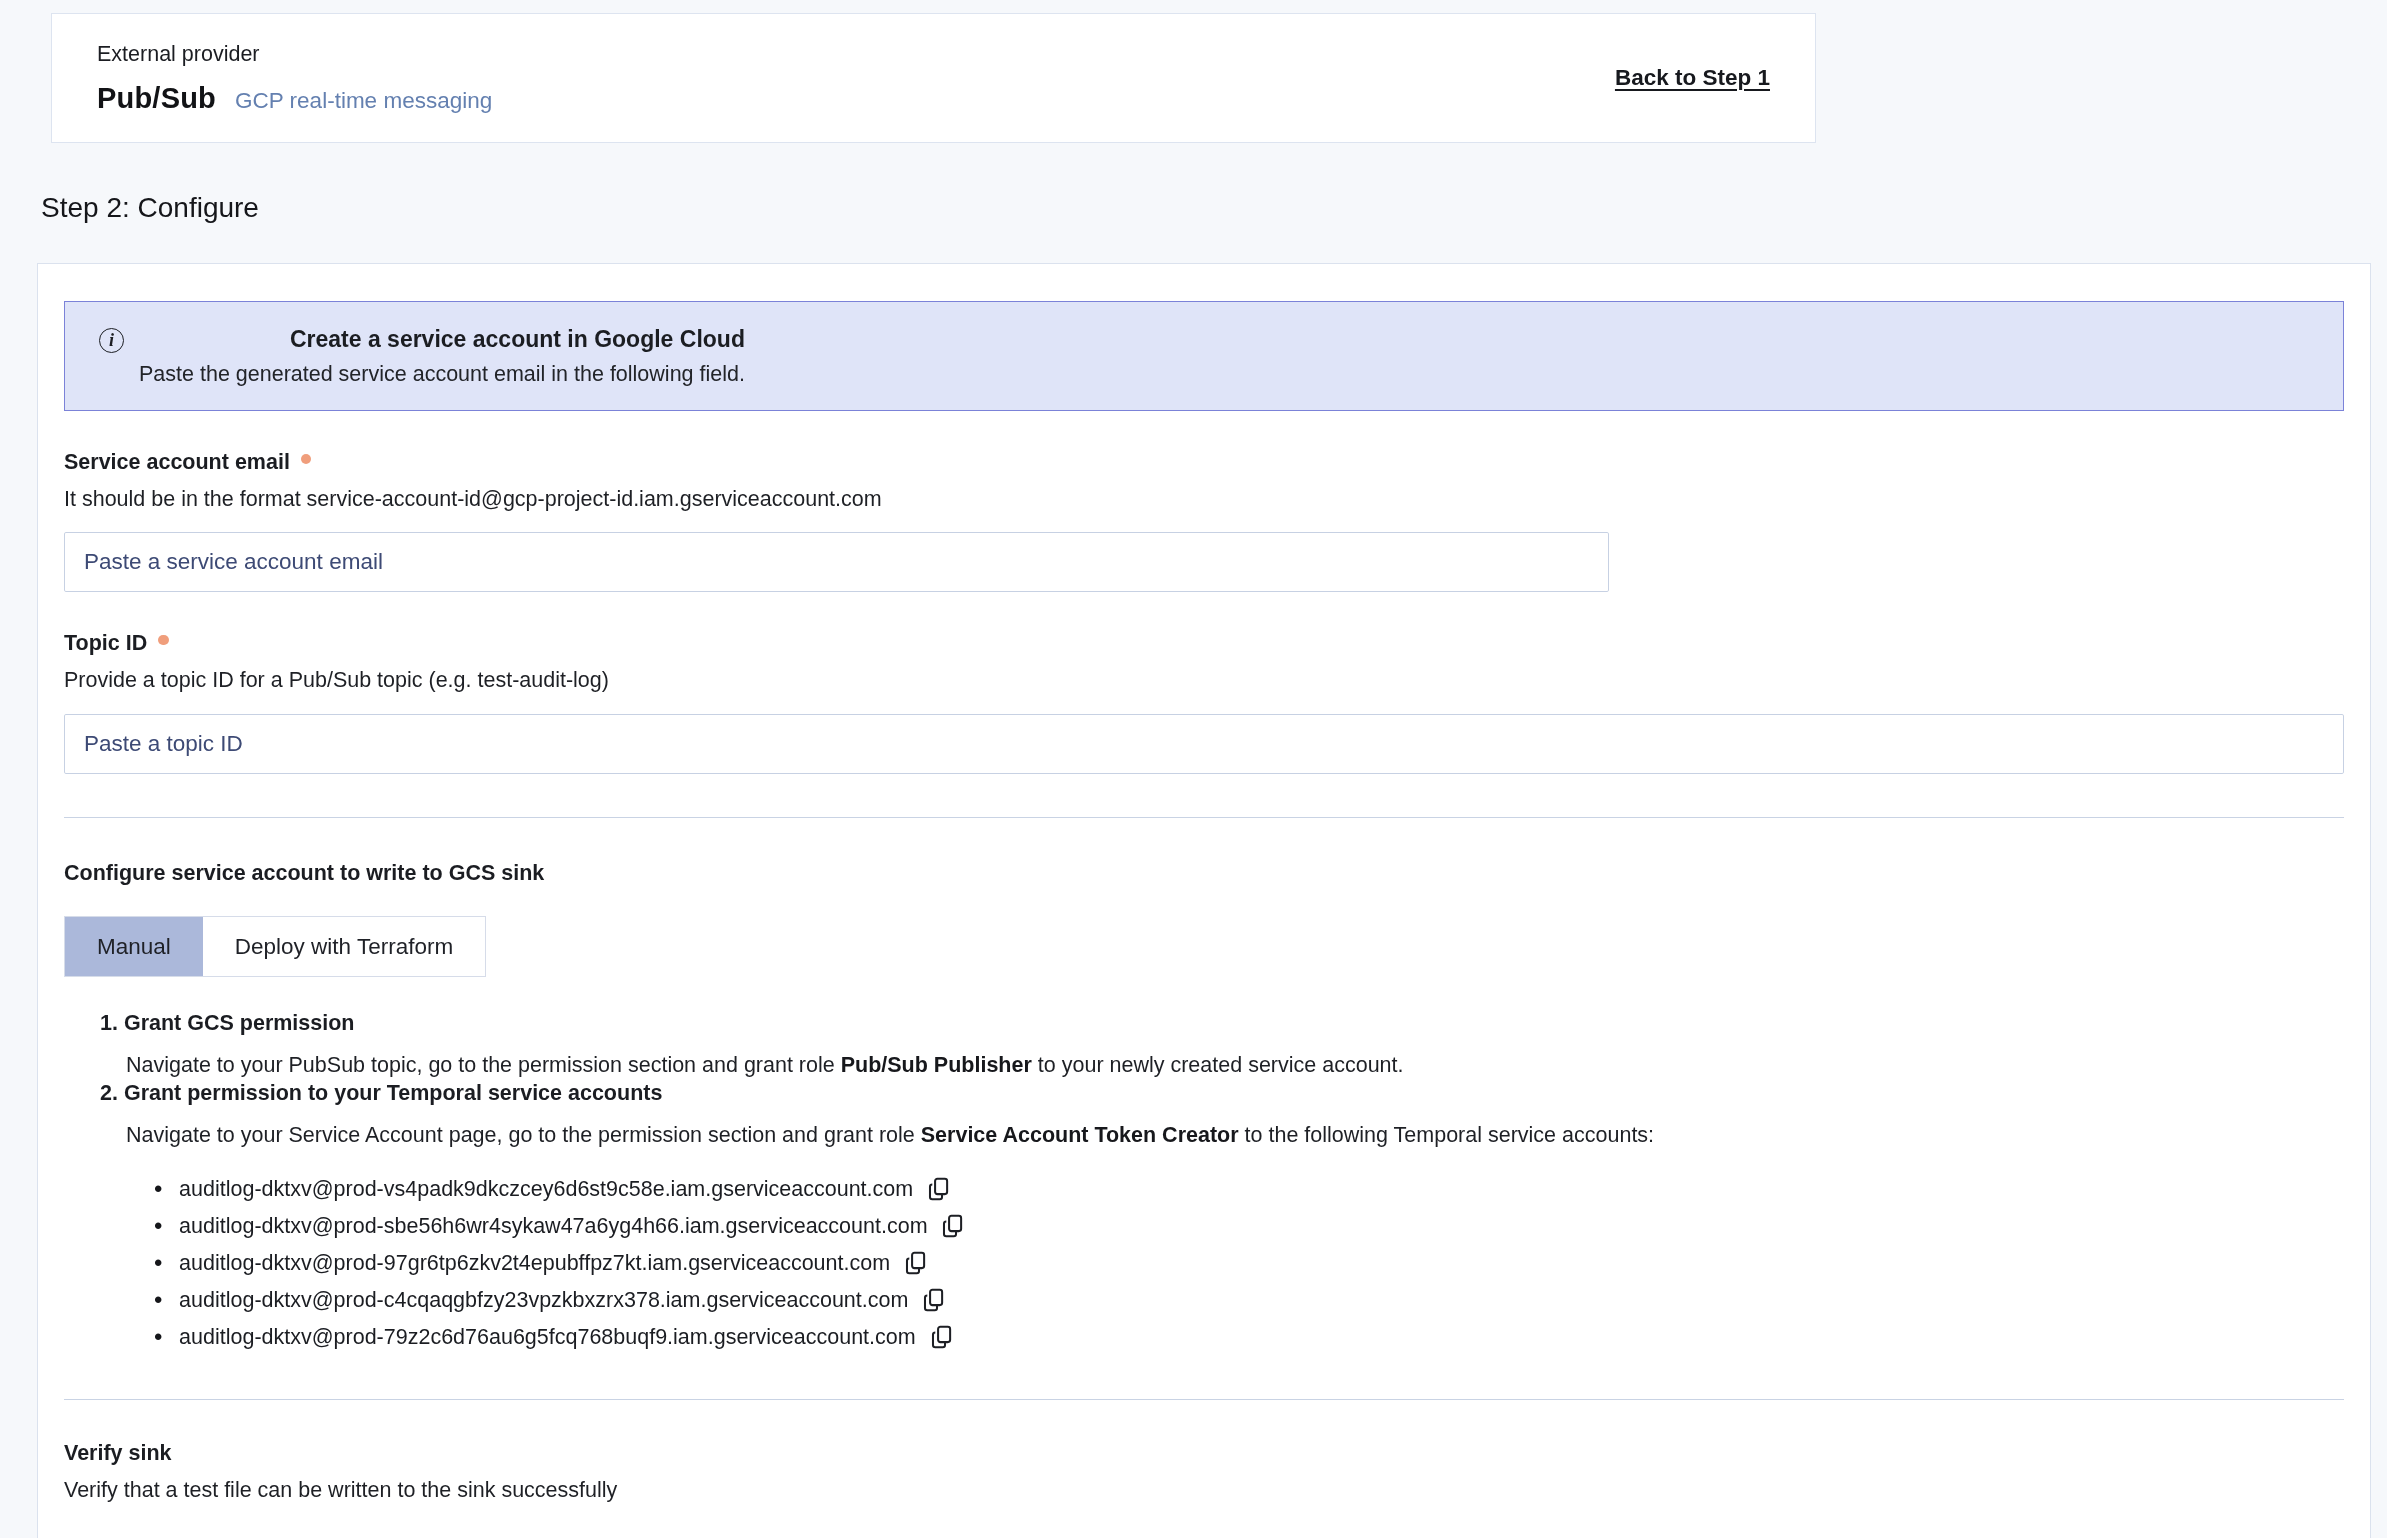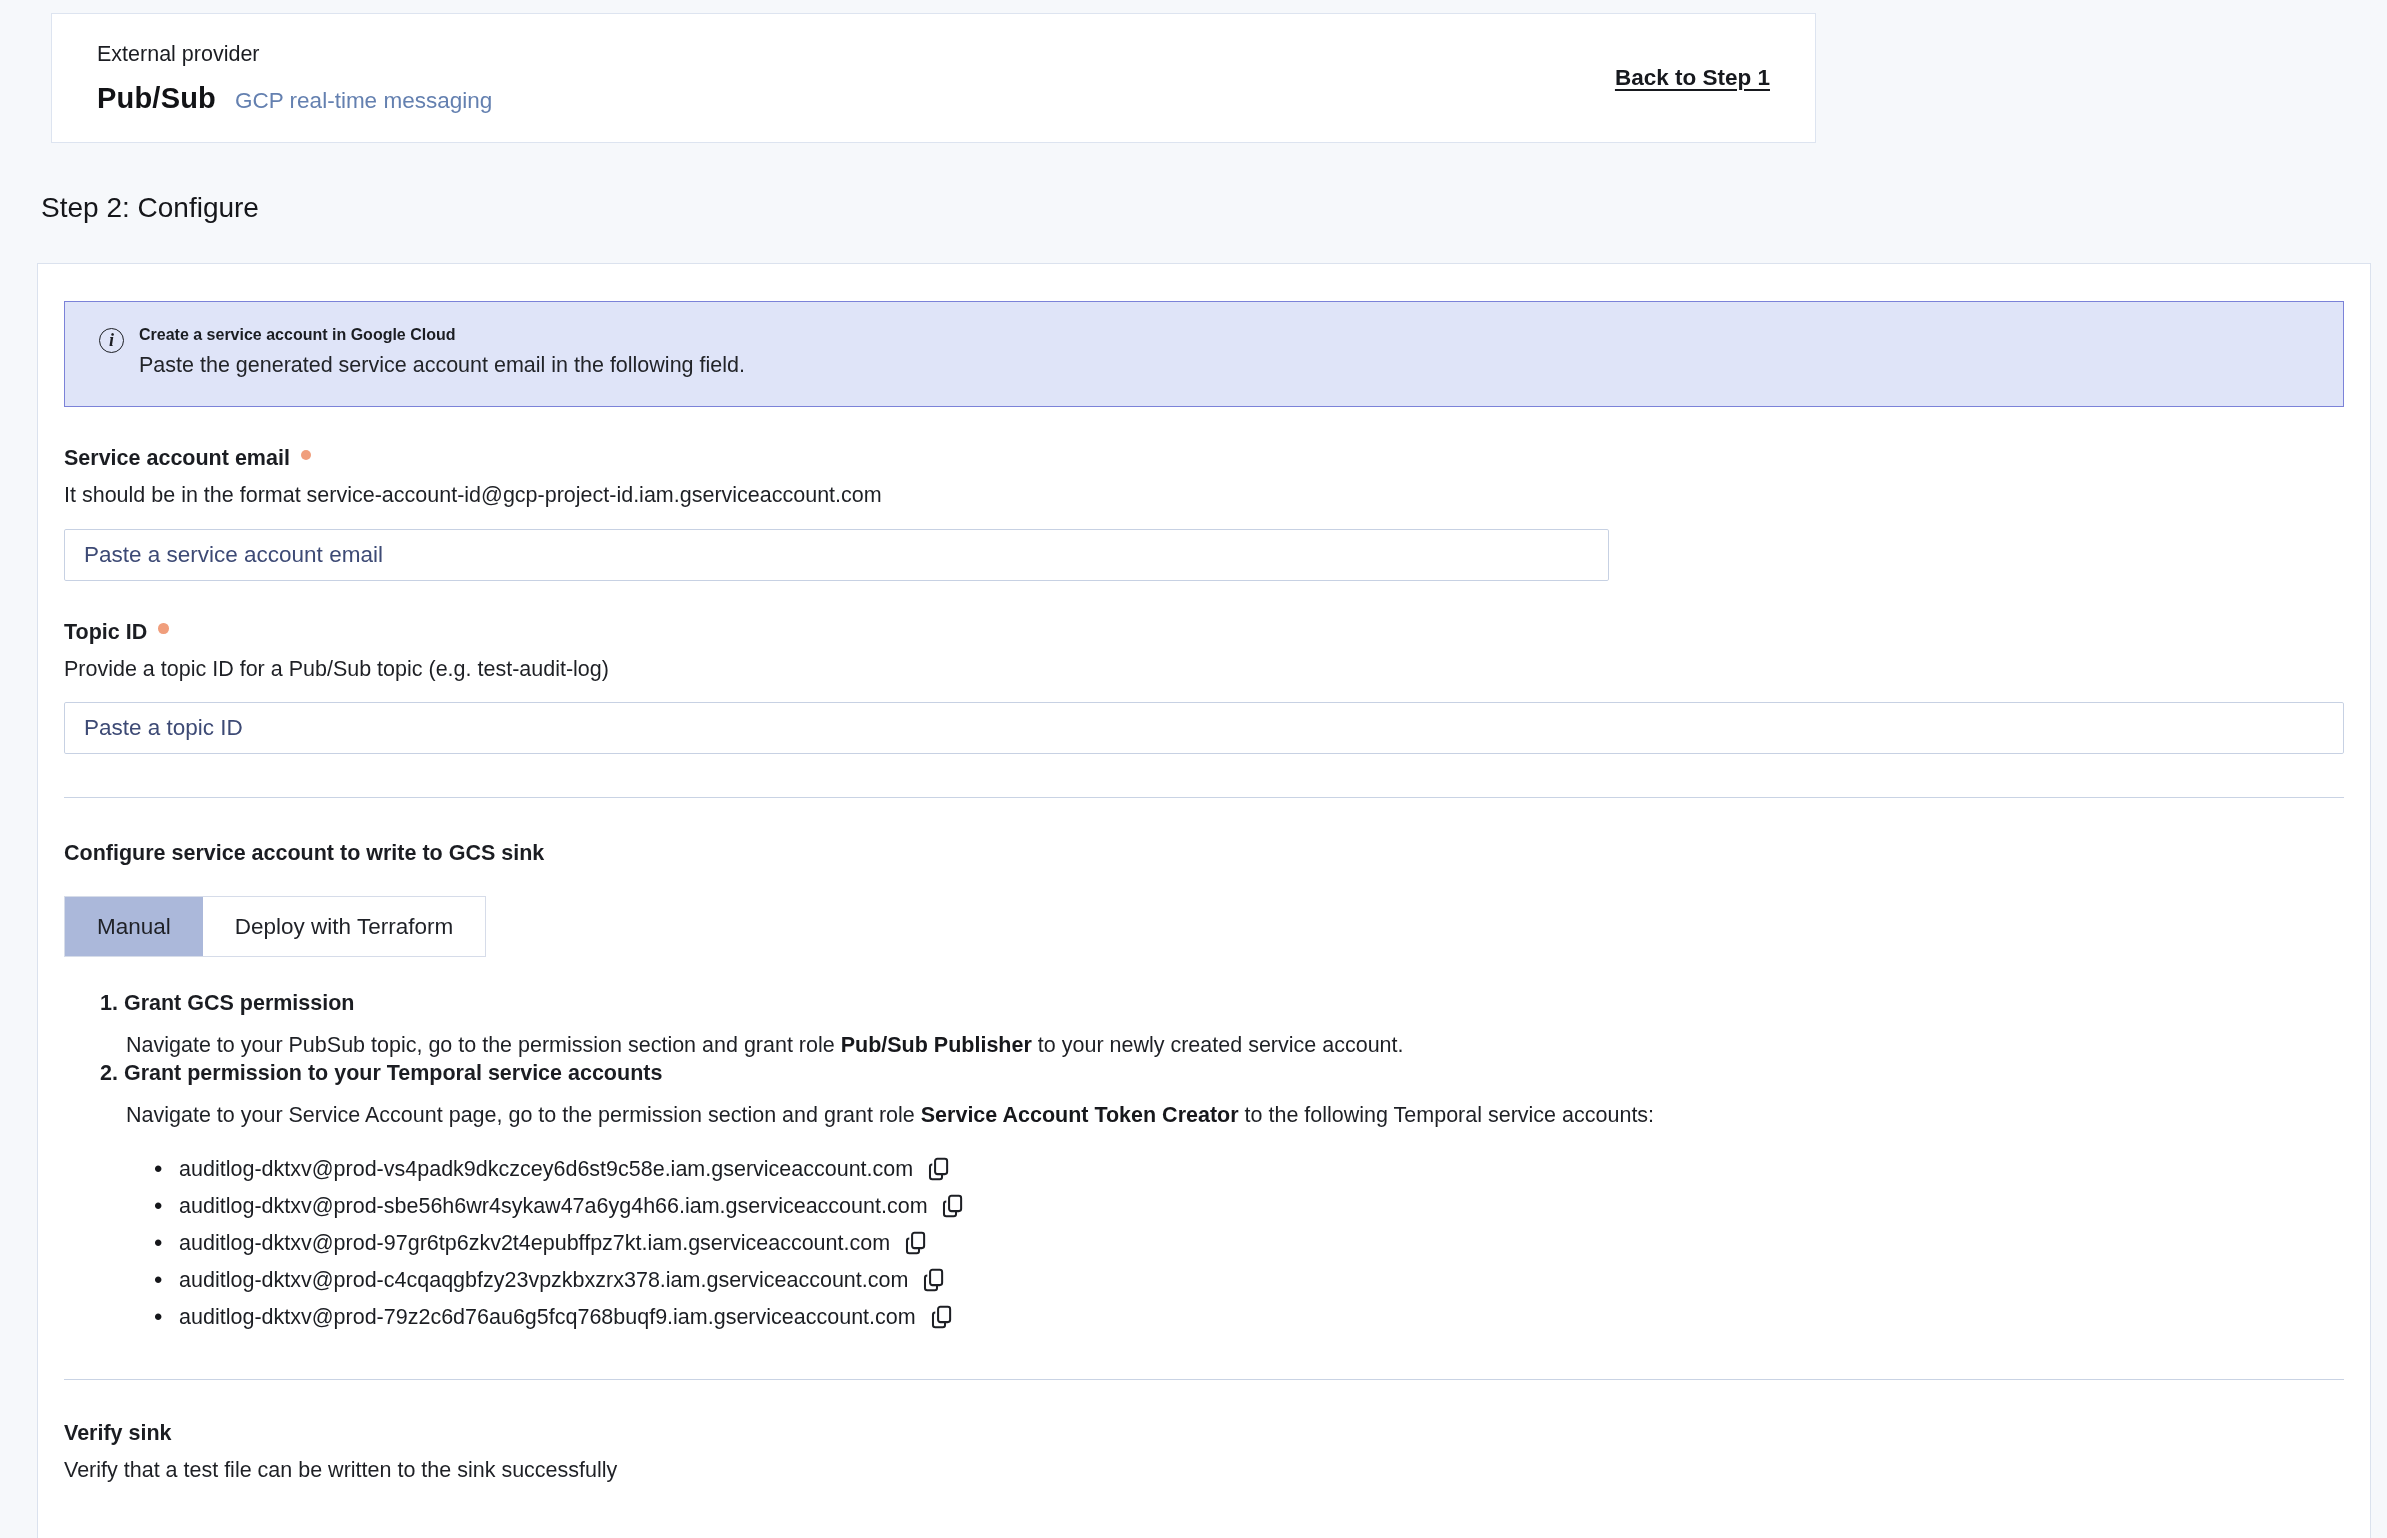--- a/index.html
+++ b/index.html
@@ -57,36 +57,36 @@
   }
   .info-icon {
     flex: 0 0 auto;
     width: 25px; height: 25px; margin-top: 1.9px;
     border: 1.9px solid #1c1e24; border-radius: 50%;
     display: flex; align-items: center; justify-content: center;
     font-family: "Liberation Serif", serif;
     font-size: 18px; font-weight: bold; color: #1c1e24; font-style: italic;
   }
   .info-text { display: flex; flex-direction: column; gap: 9.4px; }
-  .info-title { font-size: 16px; font-weight: 600; color: #1b1d22; }
+  .info-title { font-size: 23px; font-weight: 600; color: #1b1d22; text-align: right; }
   .info-desc { font-size: 21.5px; color: #222429; }
 
   
   .field-block { margin-top: 39px; }
   .field-label-row { display: flex; align-items: flex-start; gap: 11.2px; }
   .field-label { font-size: 21.5px; font-weight: bold; color: #1b1d22; }
   .required-dot {
     width: 10.3px; height: 10.3px; border-radius: 50%;
     background: #f09e7c; margin-top: 3.7px;
   }
   .field-desc { margin-top: 12px; font-size: 21.5px; color: #1e2025; }
   .text-input {
     display: block;
     margin-top: 20.6px;
-    height: 52px;
+    height: 60px;
     border: 0.9px solid #c7d1e3; border-radius: 1.9px;
     background: #fff;
     padding: 0 19px;
     font-family: "Liberation Sans", "DejaVu Sans", sans-serif;
     font-size: 22.5px; color: #3d4a75;
     outline: none; width: 100%;
   }
   .text-input::placeholder { color: #3d4a75; opacity: 1; }
   .input-email { width: 1545px; }
   .input-topic { width: 100%; }

